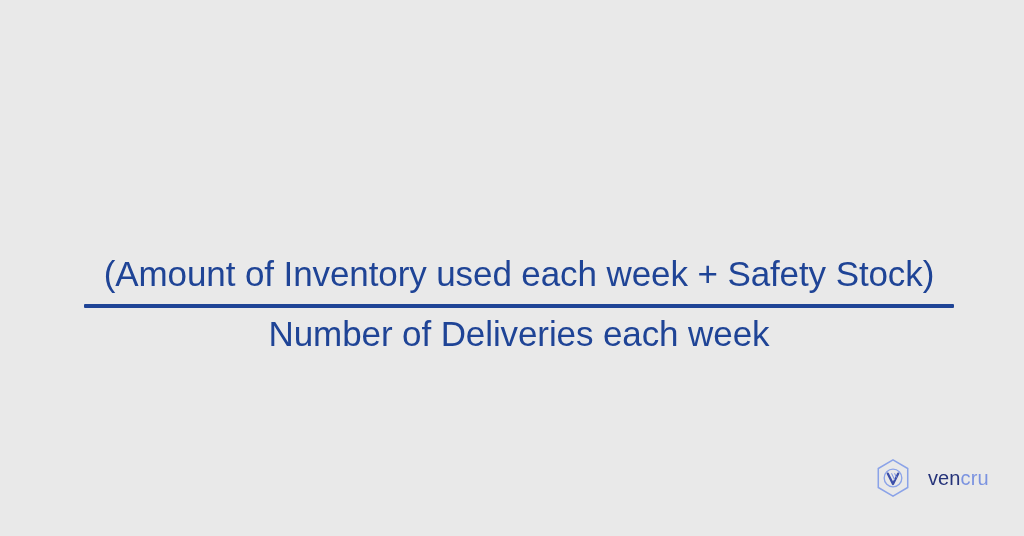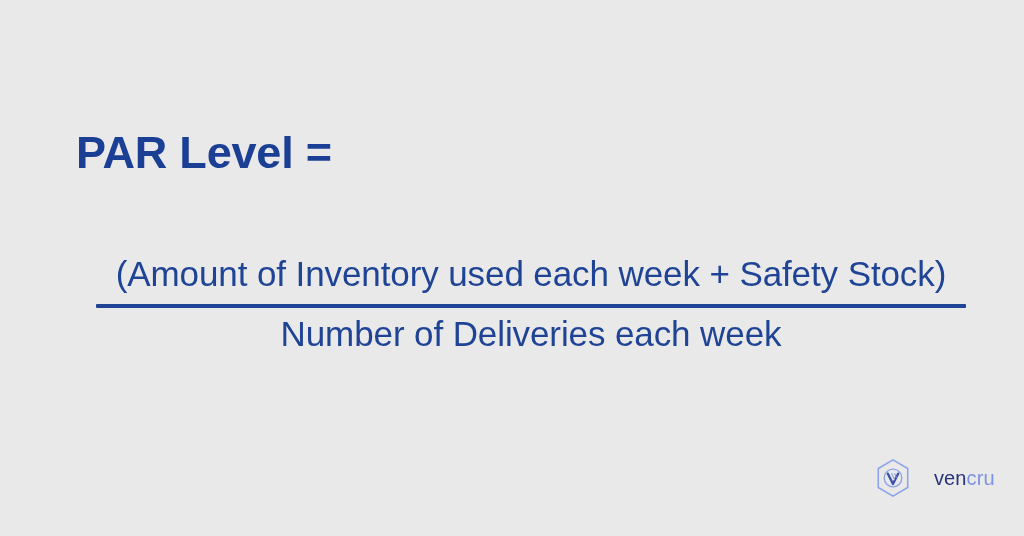--- a/index.html
+++ b/index.html
@@ -30,21 +30,21 @@
     font-weight: 700;
     color: #1b3f94;
     letter-spacing: -0.2px;
     line-height: 1.1;
     white-space: nowrap;
   }
 
   
   #fraction {
     position: absolute;
-    left: 96px;
+    left: 84px;
     top: 252px;
     width: 870px;
   }
 
   #fraction-numerator {
     font-size: 35px;
     font-weight: 400;
     color: #1f4496;
     text-align: center;
     line-height: 1.28;
@@ -71,21 +71,21 @@
     letter-spacing: -0.1px;
   }
 
   
   #brand-logo {
     position: absolute;
     left: 874px;
     top: 458px;
     display: flex;
     align-items: center;
-    gap: 22px;
+    gap: 16px;
   }
 
   #brand-logo-mark {
     width: 38px;
     height: 40px;
     display: block;
   }
 
   #brand-wordmark {
     font-size: 20px;
@@ -95,21 +95,20 @@
     white-space: nowrap;
   }
   .wm-dark { color: #26347a; }
   .wm-light { color: #7b93e0; }
 </style>
 </head>
 <body>
 
 <div id="slide">
 
-  <div id="formula-title">PAR Level =</div>
 
   <div id="fraction">
     <div id="fraction-numerator">(Amount of Inventory used each week + Safety Stock)</div>
     <div id="fraction-bar"></div>
     <div id="fraction-denominator">Number of Deliveries each week</div>
   </div>
 
   <div id="brand-logo">
     <span>
       <svg id="brand-logo-mark" viewBox="0 0 40 42" xmlns="http://www.w3.org/2000/svg">

